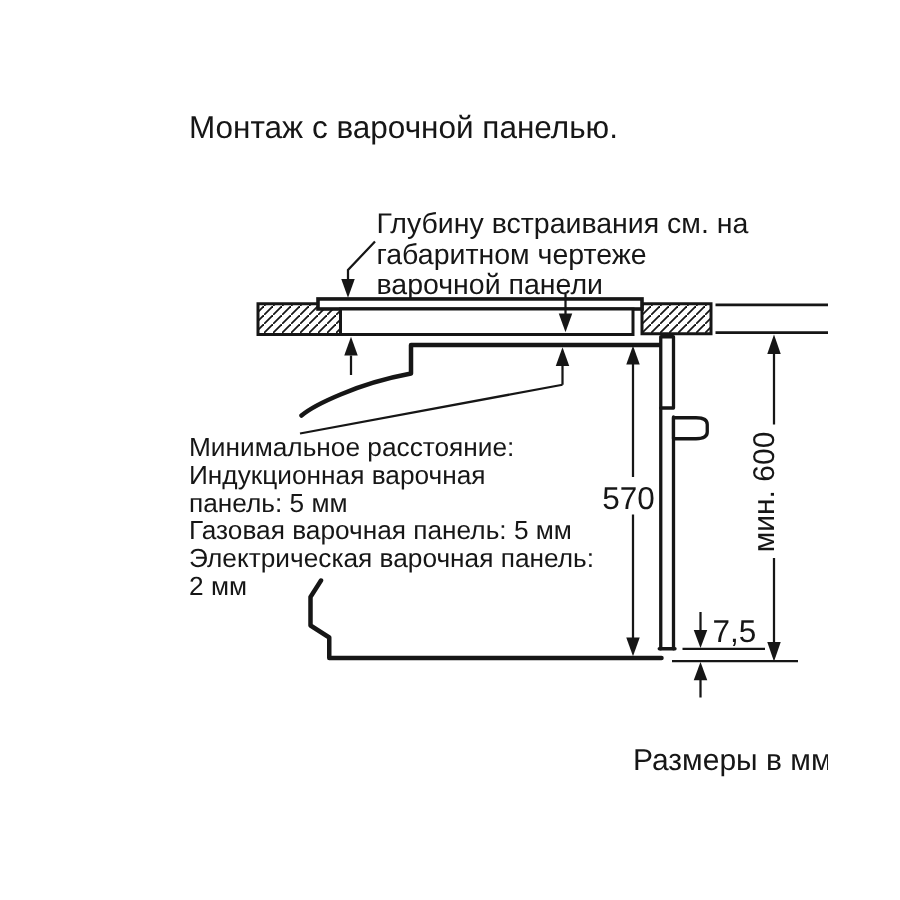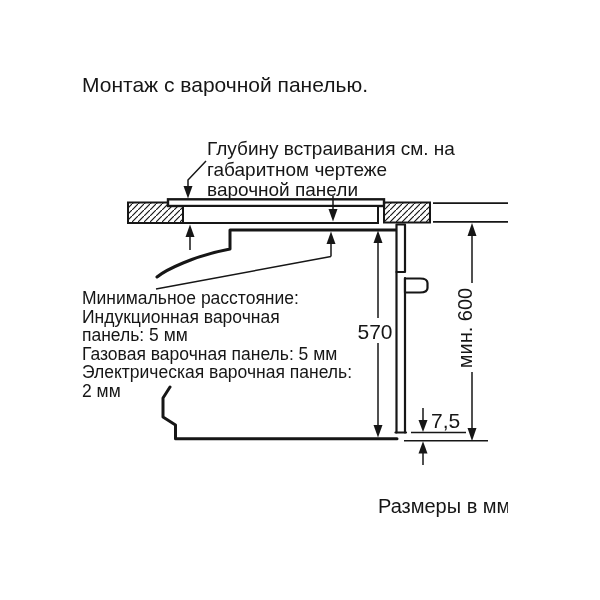--- a/index.html
+++ b/index.html
@@ -9,20 +9,21 @@
     width: 600px;
     height: 600px;
     font-family: "Liberation Sans", sans-serif;
   }
   .stage {
     position: relative;
     width: 508px;
     height: 600px;
     background: #ffffff;
     overflow: hidden;
+    margin-left: 44px;
   }
   svg text {
     fill: #161616;
     font-family: "Liberation Sans", sans-serif;
   }
   .t-title  { font-size: 21px; }
   .t-note   { font-size: 19px; }
   .t-body   { font-size: 17.5px; }
   .t-dim    { font-size: 21px; }
   .t-dimrot { font-size: 20px; }

